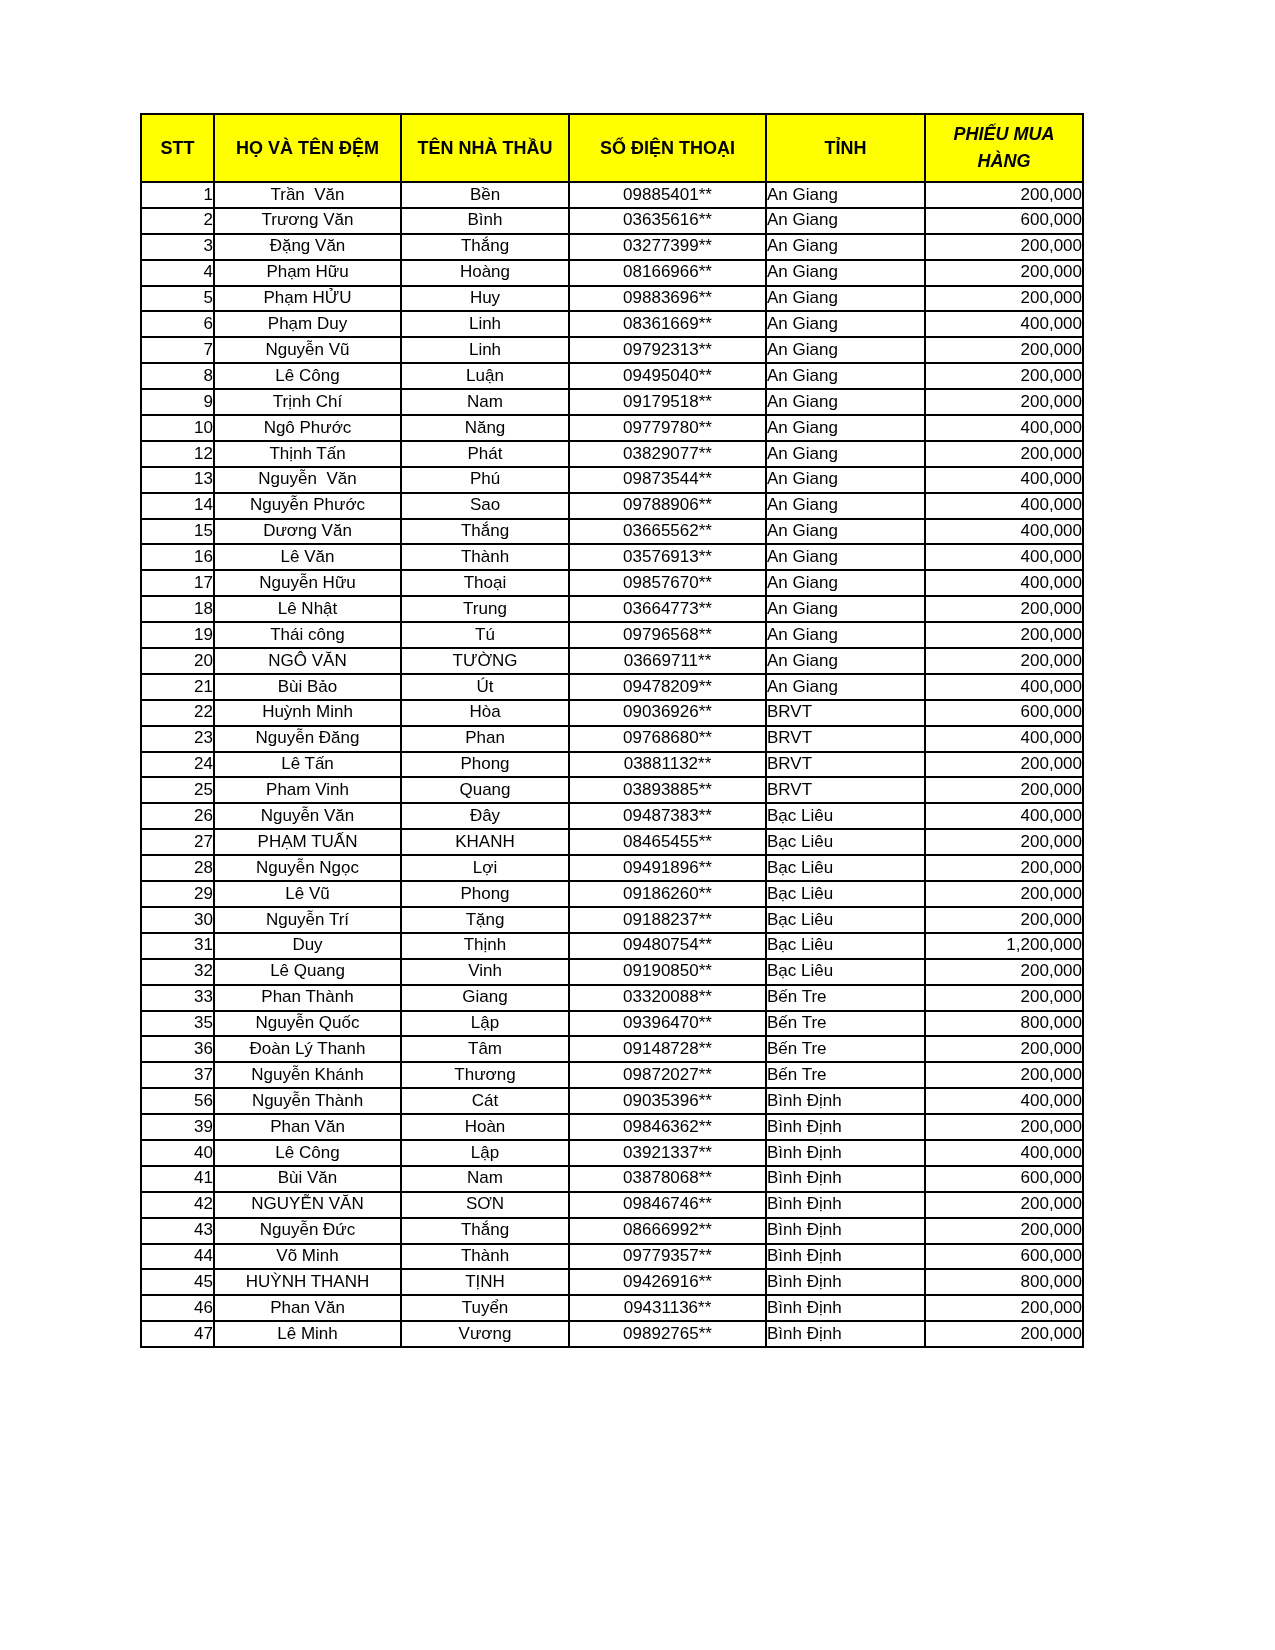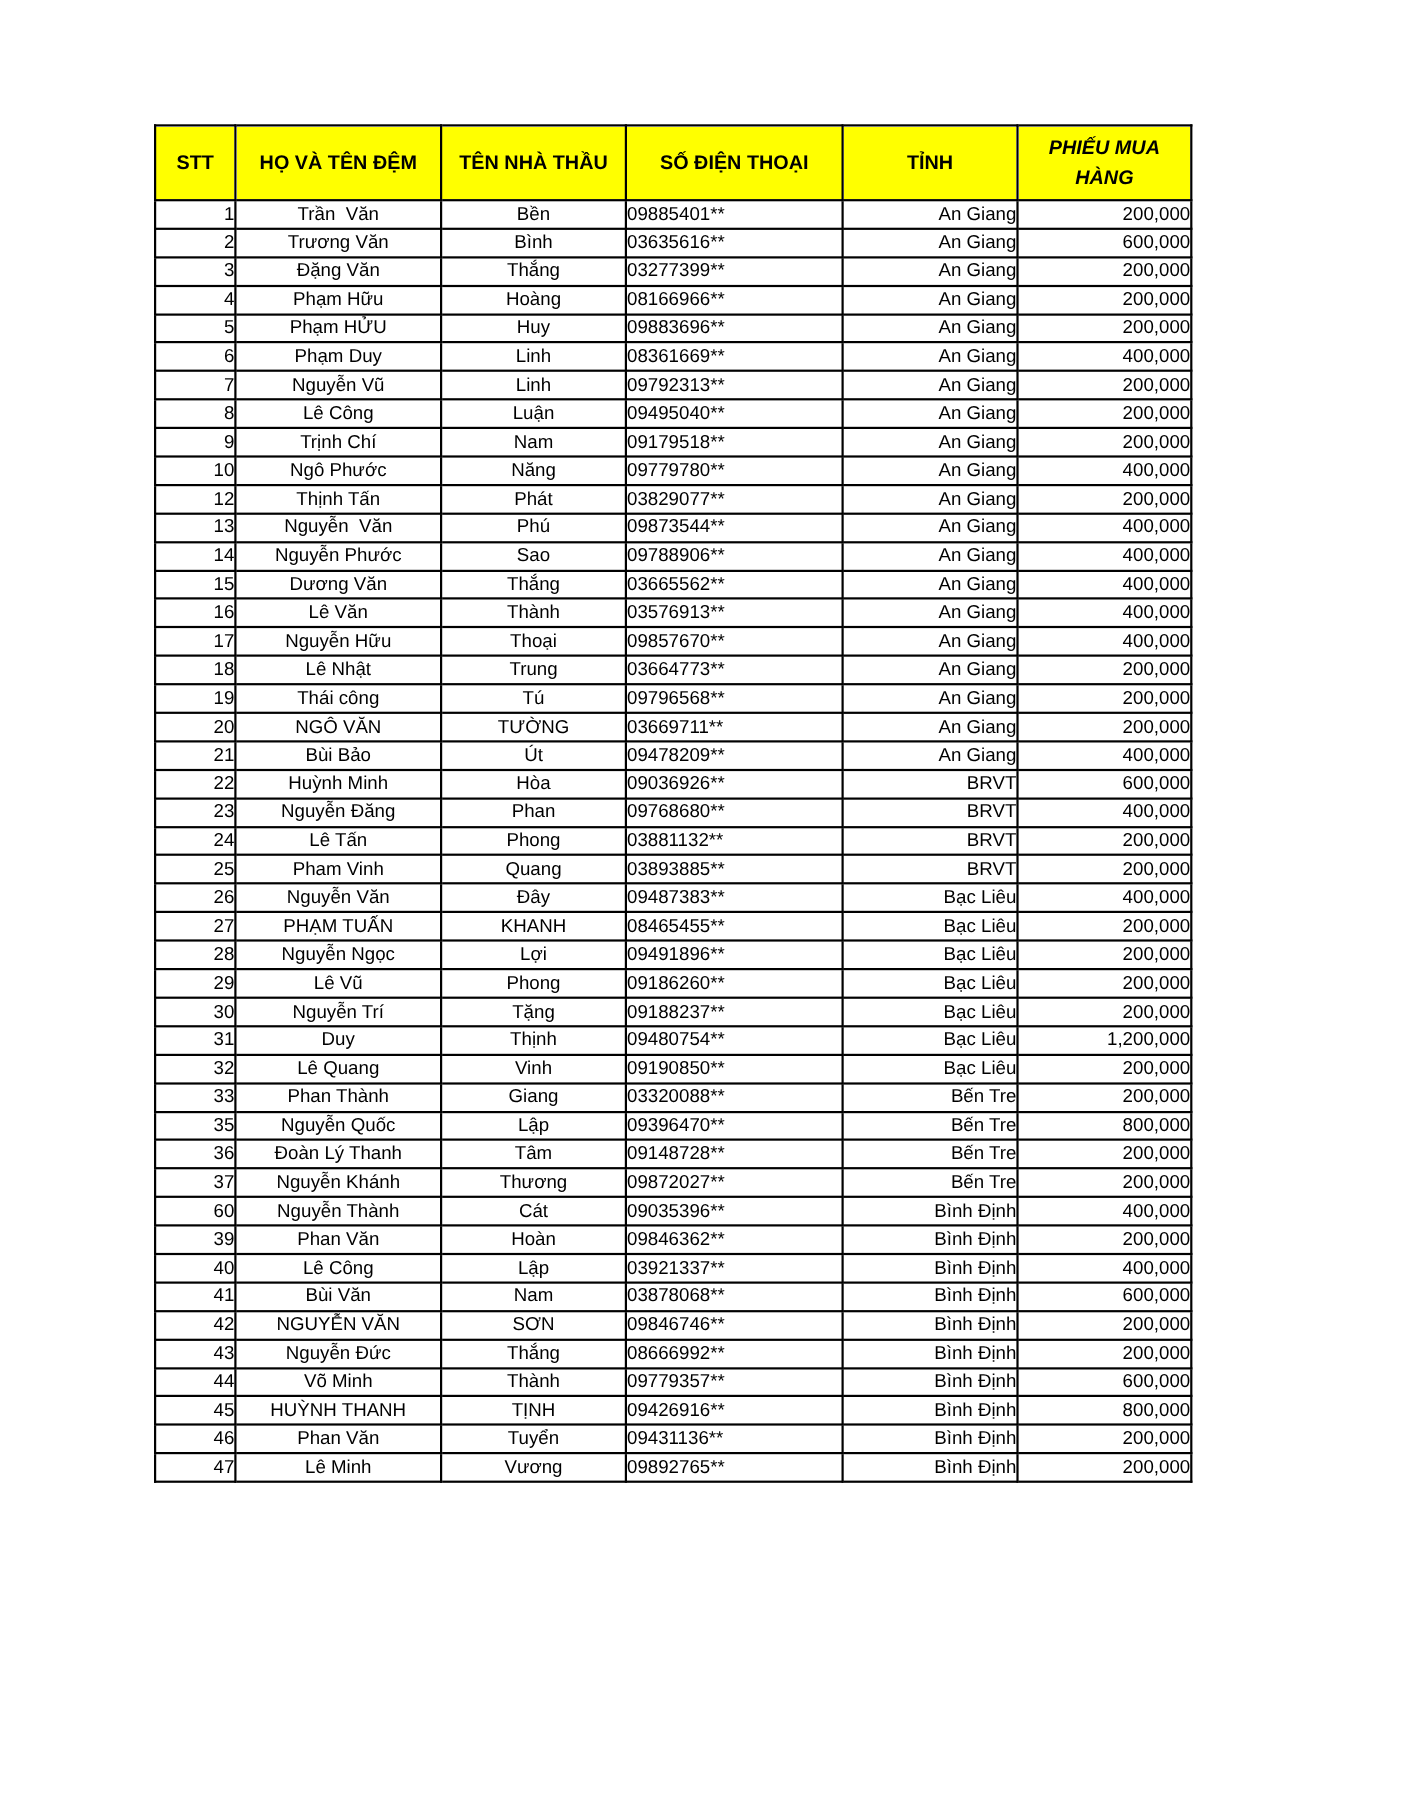--- a/index.html
+++ b/index.html
@@ -49,22 +49,22 @@
   table.voucher tbody td {
     font-size: 17px;
     height: 23.9px;
     padding: 0;
     vertical-align: middle;
     white-space: pre;
     line-height: 1.1;
   }
   td.c-stt   { text-align: right;  padding-right: 4px; }
   td.c-name  { text-align: center; }
-  td.c-phone { text-align: left; }
-  td.c-prov  { text-align: right; }
+  td.c-phone { text-align: center; }
+  td.c-prov  { text-align: left; }
   td.c-amt   { text-align: right;  padding-right: 10px; }
 </style>
 </head>
 <body>
 
 <div class="table-wrap">
   <table class="voucher">
     <colgroup>
       <col style="width:73px">
       <col style="width:187px">
@@ -358,21 +358,21 @@
   </tr>
         <tr>
     <td class="c-stt">37</td>
     <td class="c-name">Nguyễn Khánh</td>
     <td class="c-name">Thương</td>
     <td class="c-phone">09872027**</td>
     <td class="c-prov">Bến Tre</td>
     <td class="c-amt">200,000</td>
   </tr>
         <tr>
-    <td class="c-stt">60</td>
+    <td class="c-stt">56</td>
     <td class="c-name">Nguyễn Thành</td>
     <td class="c-name">Cát</td>
     <td class="c-phone">09035396**</td>
     <td class="c-prov">Bình Định</td>
     <td class="c-amt">400,000</td>
   </tr>
         <tr>
     <td class="c-stt">39</td>
     <td class="c-name">Phan Văn</td>
     <td class="c-name">Hoàn</td>

